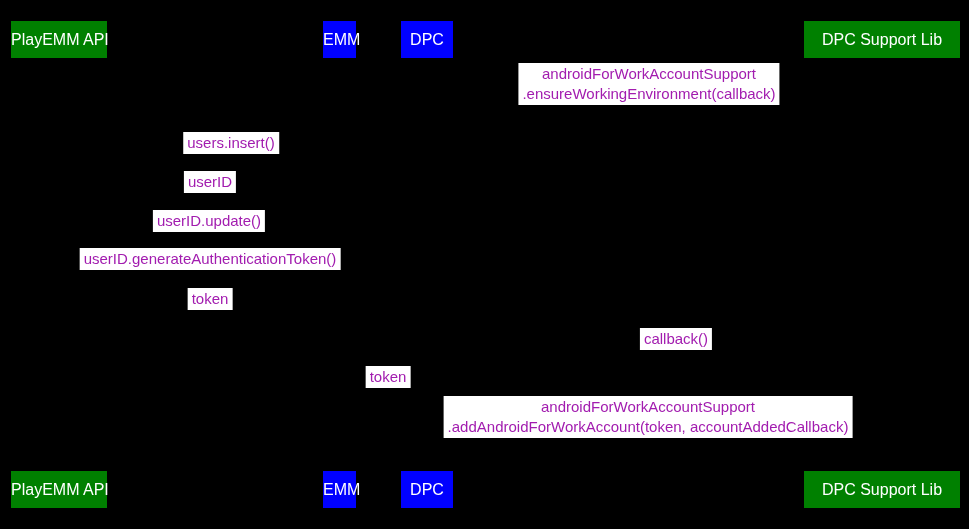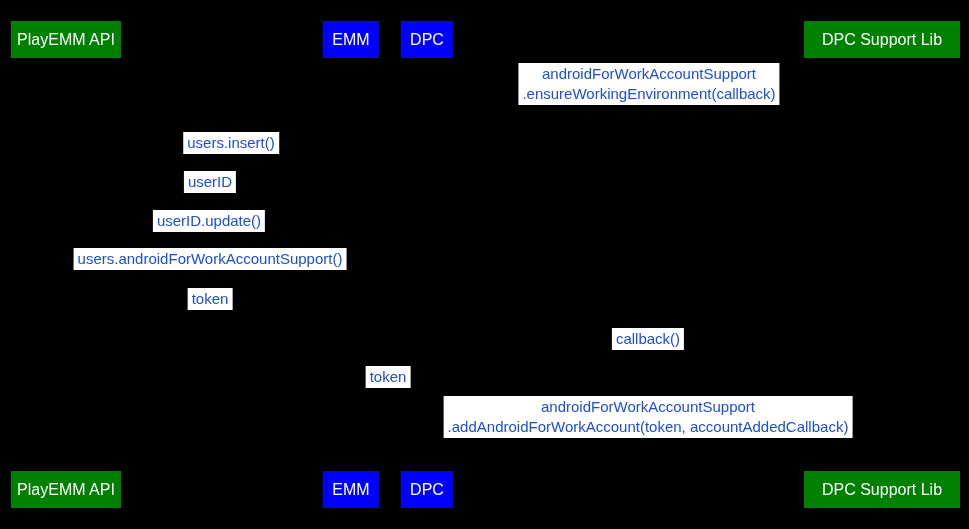--- a/index.html
+++ b/index.html
@@ -21,44 +21,44 @@
     line-height: 37px;
     text-align: center;
     color: #ffffff;
     font-size: 16px;
     white-space: nowrap;
   }
   .actor.green { background: #008000; }
   .actor.blue  { background: #0000ff; }
   .actor.row-top    { top: 21px; }
   .actor.row-bottom { top: 471px; }
-  .actor.pos-playemm { left: 11px;  width: 110px; }
-  .actor.pos-emm     { left: 323px; width: 56px;  }
+  .actor.pos-playemm { left: 11px;  width: 96px; }
+  .actor.pos-emm     { left: 323px; width: 33px;  }
   .actor.pos-dpc     { left: 401px; width: 52px;  }
   .actor.pos-dpclib  { left: 804px; width: 156px; }
 
   .msg {
     position: absolute;
     transform: translateX(-50%);
     background: #ffffff;
-    color: #1d4ed8;
+    color: #a21caf;
     font-size: 15px;
     line-height: 20px;
     padding: 1px 4px;
     text-align: center;
     white-space: nowrap;
   }
   .msg .msg-line { white-space: nowrap; }
   .m1 { left: 649px; top: 63px;  }
   .m2 { left: 209px; top: 132px; margin-left: 22px; }
   .m3 { left: 210px; top: 171px; }
   .m4 { left: 209px; top: 210px; }
   .m5 { left: 210px; top: 248px; }
   .m6 { left: 210px; top: 288px; }
-  .m7 { left: 648px; top: 328px; }
+  .m7 { left: 676px; top: 328px; }
   .m8 { left: 388px; top: 366px; }
   .m9 { left: 648px; top: 396px; }
 </style>
 </head>
 <body>
 
 <div class="diagram">
 
   <div class="actor green row-top pos-playemm">PlayEMM API</div>
   <div class="actor blue row-top pos-emm">EMM</div>
@@ -69,21 +69,21 @@
     <div class="msg-line">androidForWorkAccountSupport</div>
     <div class="msg-line">.ensureWorkingEnvironment(callback)</div>
   </div>
 
   <div class="msg m2">users.insert()</div>
 
   <div class="msg m3">userID</div>
 
   <div class="msg m4">userID.update()</div>
 
-  <div class="msg m5">users.androidForWorkAccountSupport()</div>
+  <div class="msg m5">userID.generateAuthenticationToken()</div>
 
   <div class="msg m6">token</div>
 
   <div class="msg m7">callback()</div>
 
   <div class="msg m8">token</div>
 
   <div class="msg m9">
     <div class="msg-line">androidForWorkAccountSupport</div>
     <div class="msg-line">.addAndroidForWorkAccount(token, accountAddedCallback)</div>

